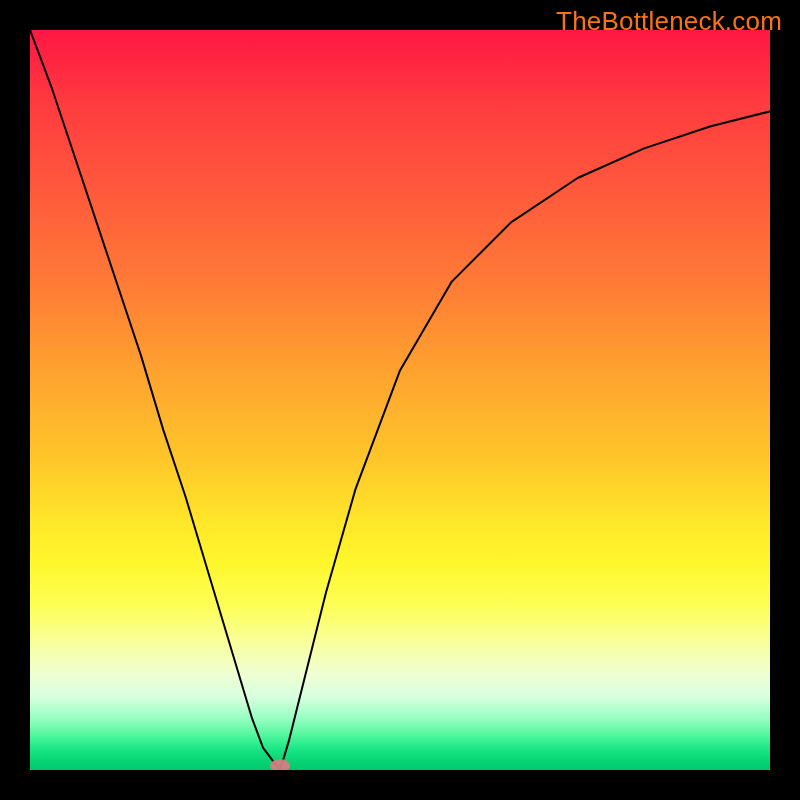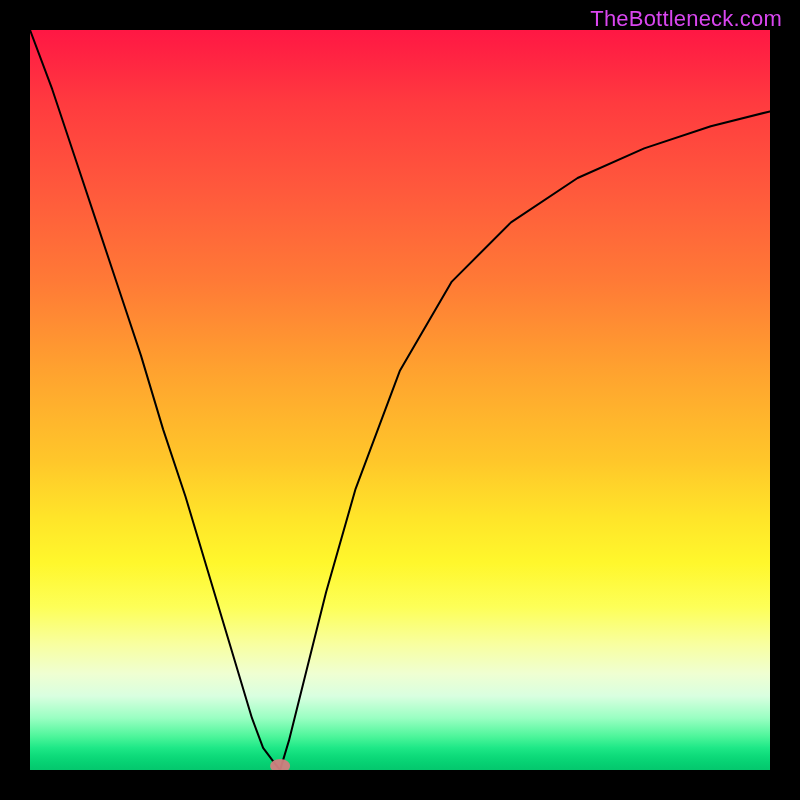--- a/index.html
+++ b/index.html
@@ -8,22 +8,22 @@
     width: 800px;
     height: 800px;
     background: #000;
     position: relative;
   }
   .watermark {
     position: absolute;
     top: 6px;
     right: 18px;
     font-family: Arial, Helvetica, sans-serif;
-    font-size: 22px;
-    color: #d946ef;
+    font-size: 26px;
+    color: #f97316;
     font-weight: 500;
     letter-spacing: 0.2px;
   }
   .plot-area {
     position: absolute;
     left: 30px;
     top: 30px;
     width: 740px;
     height: 740px;
     background: linear-gradient(to bottom,

